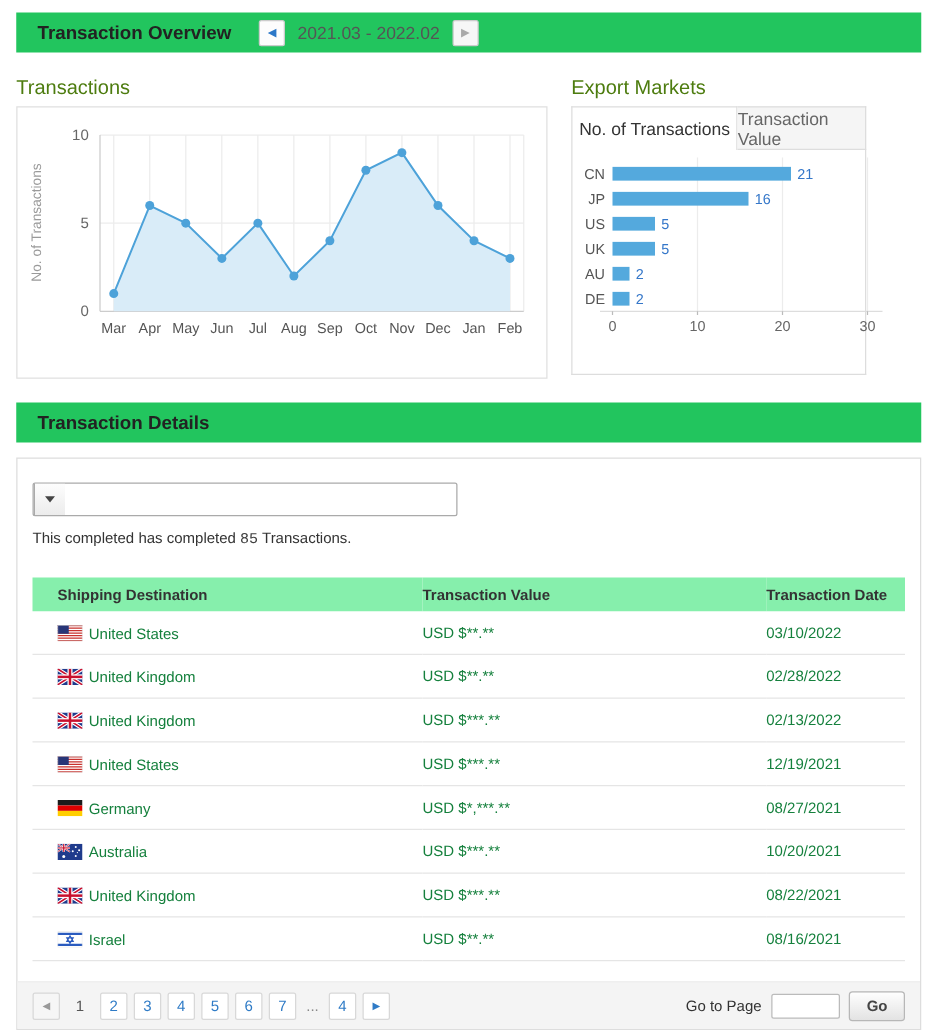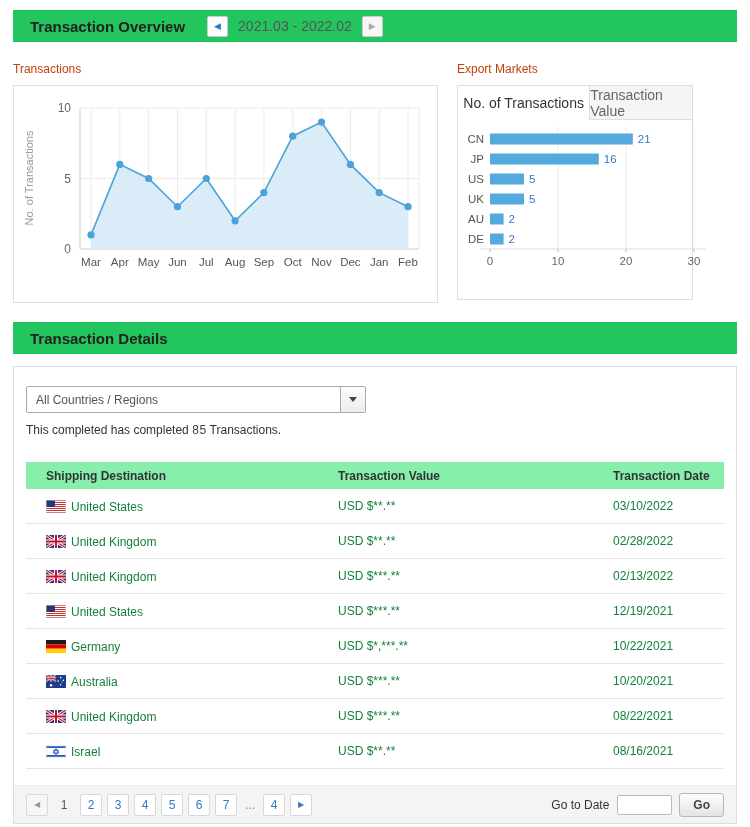--- a/index.html
+++ b/index.html
@@ -18,21 +18,21 @@
     width:21px;height:21px;border:1px solid #ccc;background:#fdfdfd;border-radius:2px;
     display:flex;align-items:center;justify-content:center;font-size:9px;cursor:pointer;padding:0;
   }
   .nav-btn.prev{color:#2c78c8;}
   .nav-btn.next{color:#aaa;background:#f7f7f7;}
   .date-range{font-size:14px;color:#555;margin:0 10px;}
 
   .charts-row{display:flex;margin:20px 13px 0;}
   .chart-col-left{width:425px;}
   .chart-col-right{width:236px;margin-left:19px;}
-  .chart-label{font-size:12px;color:#c2410c;margin-bottom:8px;height:15px;}
+  .chart-label{font-size:16px;color:#4d7c0f;margin-bottom:8px;height:15px;}
   .line-chart-box{border:1px solid #e0e0e0;width:425px;height:218px;box-sizing:border-box;background:#fff;}
 
   .tabs-row{display:flex;height:35px;box-sizing:border-box;}
   .tab{
     box-sizing:border-box;display:flex;align-items:center;justify-content:center;
     font-size:14px;cursor:pointer;height:35px;
   }
   .tab.active{
     background:#fff;border:1px solid #ddd;border-bottom:none;color:#333;flex:1.29;
   }
@@ -204,21 +204,20 @@
   </div>
 </div>
 
 <div class="section-bar" style="margin-top:19px;">
   <span class="section-title">Transaction Details</span>
 </div>
 
 <div class="details-panel">
   <div class="details-inner">
     <div class="select-box">
-      <span class="select-value">All Countries / Regions</span>
       <span class="select-btn">
         <span class="select-arrow"></span>
       </span>
     </div>
     <div class="summary-line">
       <span>This completed has completed </span><span class="summary-count">85</span><span> Transactions.</span>
     </div>
 
     <table class="tx-table">
       <thead>
@@ -291,21 +290,21 @@
             <td>USD $***.**</td>
             <td>12/19/2021</td>
           </tr>
           <tr>
             <td><span class="flag"><svg width="20" height="13" viewBox="0 0 20 13">
                   <rect width="20" height="4.4" fill="#1b1b1b"></rect>
                   <rect y="4.4" width="20" height="4.3" fill="#dd0000"></rect>
                   <rect y="8.7" width="20" height="4.3" fill="#ffce00"></rect>
                 </svg></span><span class="country-name">Germany</span></td>
             <td>USD $*,***.**</td>
-            <td>10/22/2021</td>
+            <td>08/27/2021</td>
           </tr>
           <tr>
             <td><span class="flag"><svg width="20" height="13" viewBox="0 0 20 13">
                   <rect width="20" height="13" fill="#1f3b8c"></rect>
                   <g>
                     <path d="M0,0 L10,6.5 M10,0 L0,6.5" stroke="#fff" stroke-width="1.4"></path>
                     <path d="M0,0 L10,6.5 M10,0 L0,6.5" stroke="#c8102e" stroke-width="0.6"></path>
                     <rect x="4" width="2" height="6.5" fill="#fff"></rect>
                     <rect y="2.4" width="10" height="1.8" fill="#fff"></rect>
                     <rect x="4.5" width="1" height="6.5" fill="#c8102e"></rect>
@@ -362,18 +361,18 @@
         <button class="page-btn">3</button>
         <button class="page-btn">4</button>
         <button class="page-btn">5</button>
         <button class="page-btn">6</button>
         <button class="page-btn">7</button>
         <span class="page-ellipsis">...</span>
         <button class="page-btn">4</button>
         <button class="page-btn arrow">▶</button>
       </div>
     <div class="goto">
-      <span class="goto-label">Go to Date</span>
+      <span class="goto-label">Go to Page</span>
       <input class="goto-input" style="">
       <button class="go-btn">Go</button>
     </div>
   </div>
 </div>
 
 </body></html>

